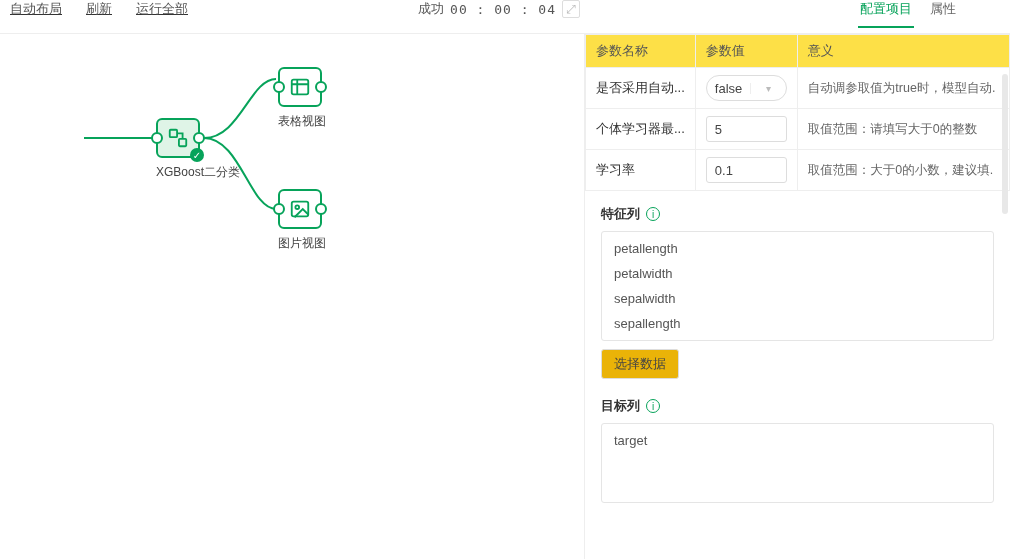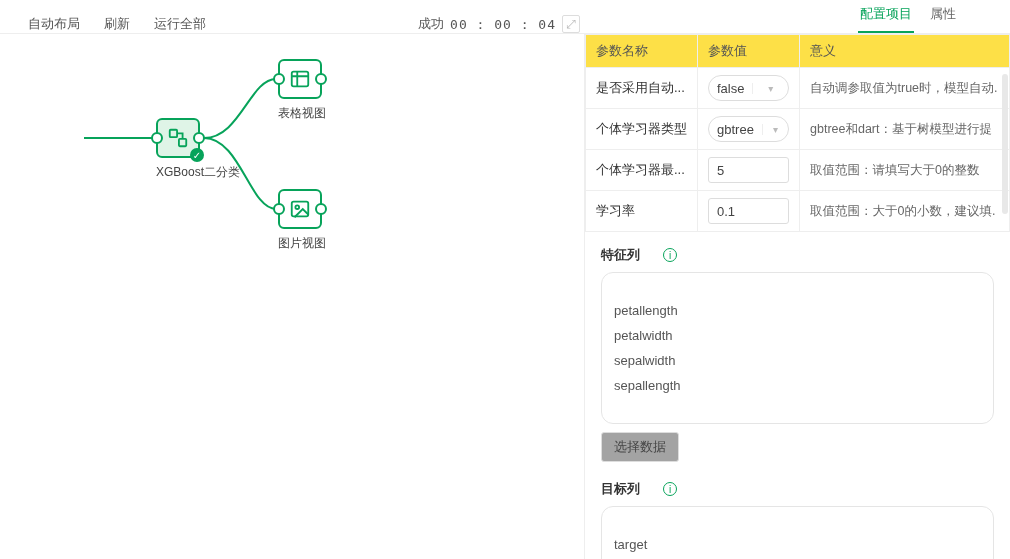--- a/index.html
+++ b/index.html
@@ -1,17 +1,17 @@
 <!DOCTYPE html>
 <html><head>
 <meta charset="utf-8">
 <style>
   * { box-sizing: border-box; margin: 0; padding: 0; }
   body { font-family: "Microsoft YaHei", "PingFang SC", Arial, sans-serif; font-size: 13px; color: #333; background: #fff; width: 1010px; height: 559px; overflow: hidden; position: relative; }
-  .top-bar { height: 34px; border-bottom: 1px solid #eee; display: flex; align-items: flex-end; padding: 0 24px; position: relative; }
+  .top-bar { height: 34px; border-bottom: 1px solid #eee; display: flex; align-items: flex-start; padding: 0 6px; position: relative; text-decoration: underline; }
   .t-actions { display: flex; gap: 24px; padding-left: 4px; }
   .t-action { color: #555; cursor: pointer; }
   .t-status { position: absolute; right: 430px; display: flex; align-items: center; gap: 6px; color: #555; }
   .t-status .ok { color: #555; }
   .t-status .time { font-family: monospace; letter-spacing: 1px; }
   .t-status .fs-icon { width: 18px; height: 18px; display: flex; align-items: center; justify-content: center; color: #bbb; font-size: 12px; border: 1px solid #ddd; border-radius: 2px; }
   .tabs-right { position: absolute; right: 52px; display: flex; gap: 14px; }
   .tab { color: #666; cursor: pointer; padding: 0 2px 8px; }
   .tab.active { color: #07a35a; border-bottom: 2px solid #07a35a; font-weight: 500; }
 
@@ -36,25 +36,25 @@
   .param-table th:nth-child(1), .param-table td:nth-child(1) { width: 98px; }
   .param-table th:nth-child(2), .param-table td:nth-child(2) { width: 102px; }
   .param-table td:nth-child(3) { color: #666; font-size: 12.5px; white-space: nowrap; overflow: hidden; text-overflow: ellipsis; max-width: 170px; }
   .param-table td:nth-child(1) { white-space: nowrap; overflow: hidden; text-overflow: ellipsis; }
   .sel-wrap { display: flex; align-items: center; border: 1px solid #ddd; border-radius: 13px; height: 26px; }
   .sel-wrap span { flex: 1; padding: 0 8px; color: #444; }
   .sel-wrap .caret { width: 22px; text-align: center; border-left: 1px solid #eee; color: #bbb; font-size: 10px; }
   .inp { width: 100%; height: 26px; border: 1px solid #ddd; border-radius: 3px; padding: 0 8px; font-size: 13px; color: #444; outline: none; }
 
   .section { padding: 14px 16px 4px; }
-  .section-title { font-size: 13px; font-weight: 600; color: #333; display: flex; align-items: center; gap: 23px; margin-bottom: 8px; }
+  .section-title { font-size: 13px; font-weight: 600; color: #333; display: flex; align-items: center; gap: 6px; margin-bottom: 8px; }
   .info-i { width: 14px; height: 14px; border: 1px solid #07a35a; border-radius: 50%; color: #07a35a; font-size: 10px; display: flex; align-items: center; justify-content: center; font-weight: 400; }
-  .list-box { border: 1px solid #e5e5e5; border-radius: 12px; padding: 25px 12px; color: #555; }
+  .list-box { border: 1px solid #e5e5e5; border-radius: 3px; padding: 4px 12px; color: #555; }
   .list-box .item { padding: 5px 0; }
-  .btn { margin-top: 8px; border: 1px solid #ddd; background: #a3a3a3; border-radius: 3px; padding: 5px 12px; font-size: 13px; color: #444; cursor: pointer; }
+  .btn { margin-top: 8px; border: 1px solid #ddd; background: #eab308; border-radius: 3px; padding: 5px 12px; font-size: 13px; color: #444; cursor: pointer; }
   .rp-scroll { position: absolute; right: 2px; top: 40px; width: 6px; height: 140px; background: #e8e8e8; border-radius: 3px; }
 </style>
 </head>
 <body>
 
 <div class="top-bar">
   <div class="t-actions">
     <span class="t-action">自动布局</span>
     <span class="t-action">刷新</span>
     <span class="t-action">运行全部</span>
@@ -87,21 +87,21 @@
               <rect x="3" y="3" width="8" height="8" rx="1"></rect>
               <rect x="13" y="13" width="8" height="8" rx="1"></rect>
               <path d="M11 7h6v6"></path>
             </svg>
         </div>
         <div class="chk">✓</div>
       </div>
       <div class="node-label">XGBoost二分类</div>
     </div>
 
-    <div class="node" style="left:278px; top:25px;">
+    <div class="node" style="left:278px; top:33px;">
       <div class="node-box">
         <div class="icon-inner">
           <svg width="22" height="22" viewBox="0 0 24 24" fill="none" stroke="#07a35a" stroke-width="2">
               <rect x="3" y="4" width="18" height="16" rx="2"></rect>
               <path d="M3 9h18M9 4v16"></path>
             </svg>
         </div>
       </div>
       <div class="node-label">表格视图</div>
     </div>
@@ -134,30 +134,20 @@
             <td>是否采用自动...</td>
             <td>
               <div class="sel-wrap">
                 <span>false</span>
                 <span class="caret">▾</span>
               </div>
             </td>
             <td>自动调参取值为true时，模型自动.</td>
           </tr>
           <tr>
-            <td>个体学习器类型</td>
-            <td>
-              <div class="sel-wrap">
-                <span>gbtree</span>
-                <span class="caret">▾</span>
-              </div>
-            </td>
-            <td>gbtree和dart：基于树模型进行提</td>
-          </tr>
-          <tr>
             <td>个体学习器最...</td>
             <td><input class="inp" value="5" style=""></td>
             <td>取值范围：请填写大于0的整数</td>
           </tr>
           <tr>
             <td>学习率</td>
             <td><input class="inp" value="0.1" style=""></td>
             <td>取值范围：大于0的小数，建议填.</td>
           </tr>
         </tbody>

